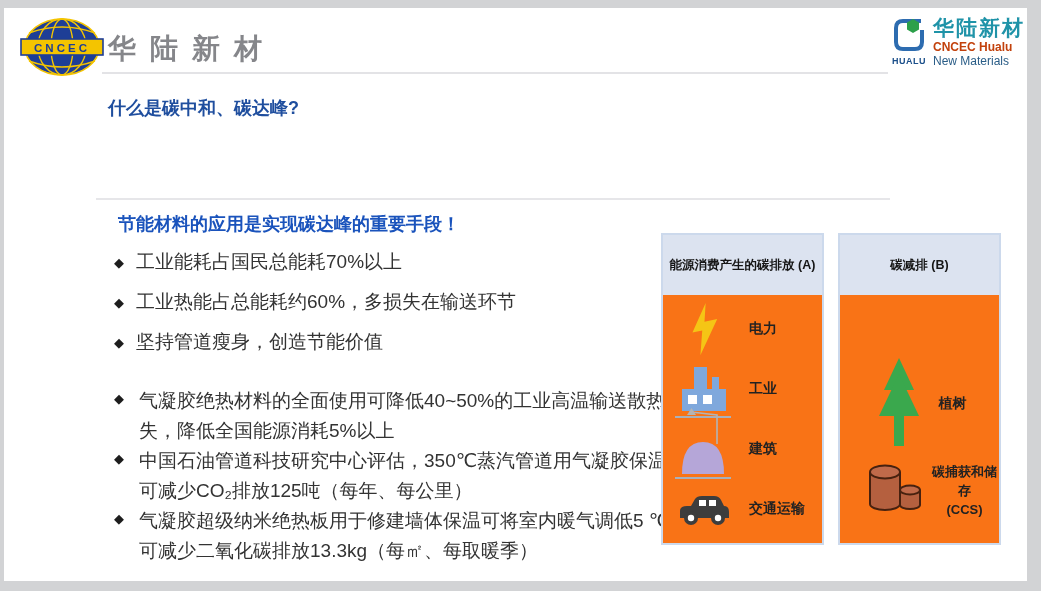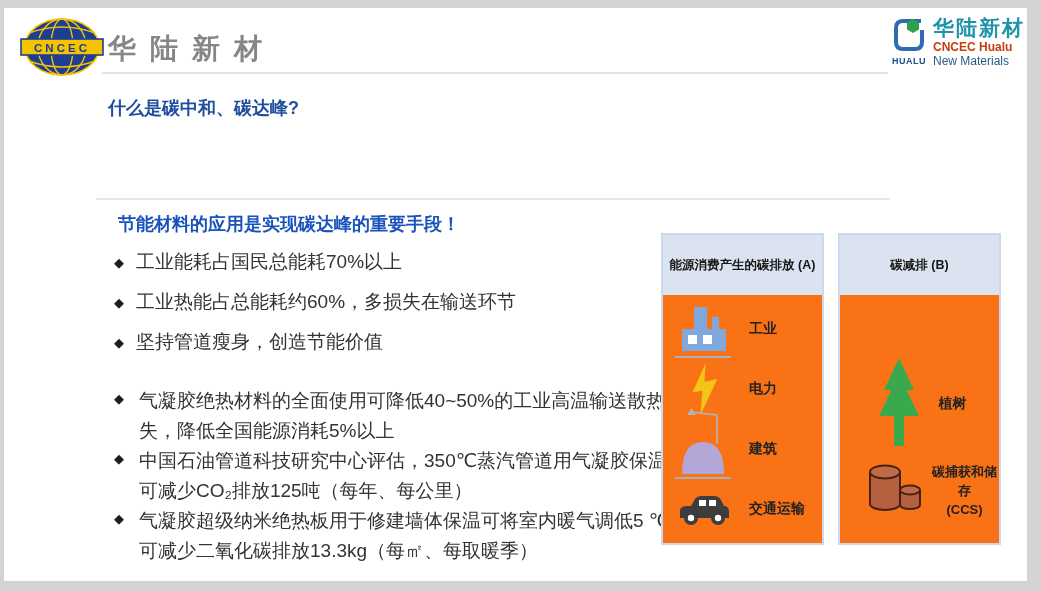--- a/index.html
+++ b/index.html
@@ -137,38 +137,38 @@
       <div class="wline">气凝胶超级纳米绝热板用于修建墙体保温可将室内暖气调低5 ℃，</div>
       <div class="wline">可减少二氧化碳排放13.3kg（每㎡、每取暖季）</div>
     </div>
   </div>
 
   <div class="panel panel-a">
     <div class="panel-header">能源消费产生的碳排放 (A)</div>
     <div class="panel-body">
       <div class="pa-row">
         <span class="pa-icon">
+          <svg width="40" height="54" viewBox="0 0 40 54">
+            <polygon points="27,2 8,28 18,28 11,52 35,20 22,20" fill="#f5c515" transform="rotate(-12 20 27)"></polygon>
+          </svg>
+        </span>
+        <span class="pa-label">电力</span>
+      </div>
+      <div class="pa-row">
+        <span class="pa-icon">
           <svg width="56" height="52" viewBox="0 0 56 52">
             <rect x="18" y="4" width="13" height="26" fill="#7fa8dc"></rect>
             <rect x="36" y="14" width="7" height="16" fill="#7fa8dc"></rect>
             <rect x="6" y="26" width="44" height="22" fill="#7fa8dc"></rect>
             <rect x="12" y="32" width="9" height="9" fill="#ffffff"></rect>
             <rect x="27" y="32" width="9" height="9" fill="#ffffff"></rect>
           </svg>
           <span class="groundline"></span>
         </span>
         <span class="pa-label">工业</span>
-      </div>
-      <div class="pa-row">
-        <span class="pa-icon">
-          <svg width="40" height="54" viewBox="0 0 40 54">
-            <polygon points="27,2 8,28 18,28 11,52 35,20 22,20" fill="#f5c515" transform="rotate(-12 20 27)"></polygon>
-          </svg>
-        </span>
-        <span class="pa-label">电力</span>
       </div>
       <div class="pa-row">
         <span class="pa-icon">
           <svg width="58" height="72" viewBox="0 0 58 72" style="overflow:visible; margin-top:-18px;">
             <polyline points="16,8 42,11 42,40" fill="none" stroke="#b4b4b4" stroke-width="1.6"></polyline>
             <polygon points="12,11 21,11 16.5,4" fill="#b4b4b4"></polygon>
             <path d="M7 70 Q7 38 28 38 Q49 38 49 70 Z" fill="#b5a6d8"></path>
           </svg>
           <span class="groundline"></span>
         </span>

